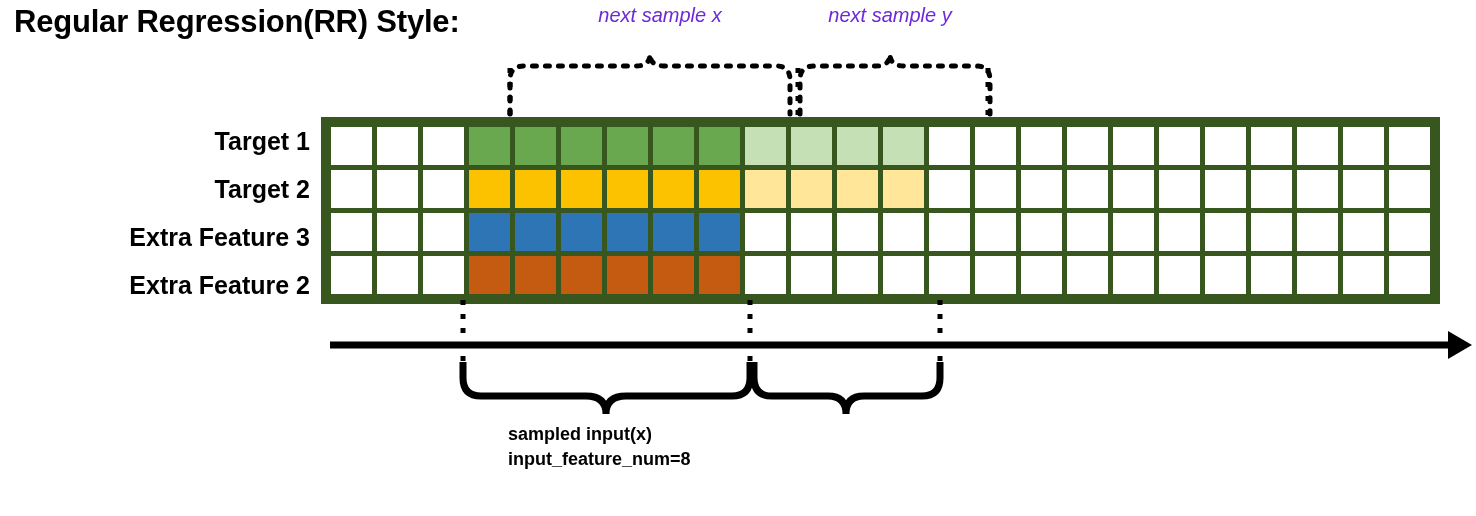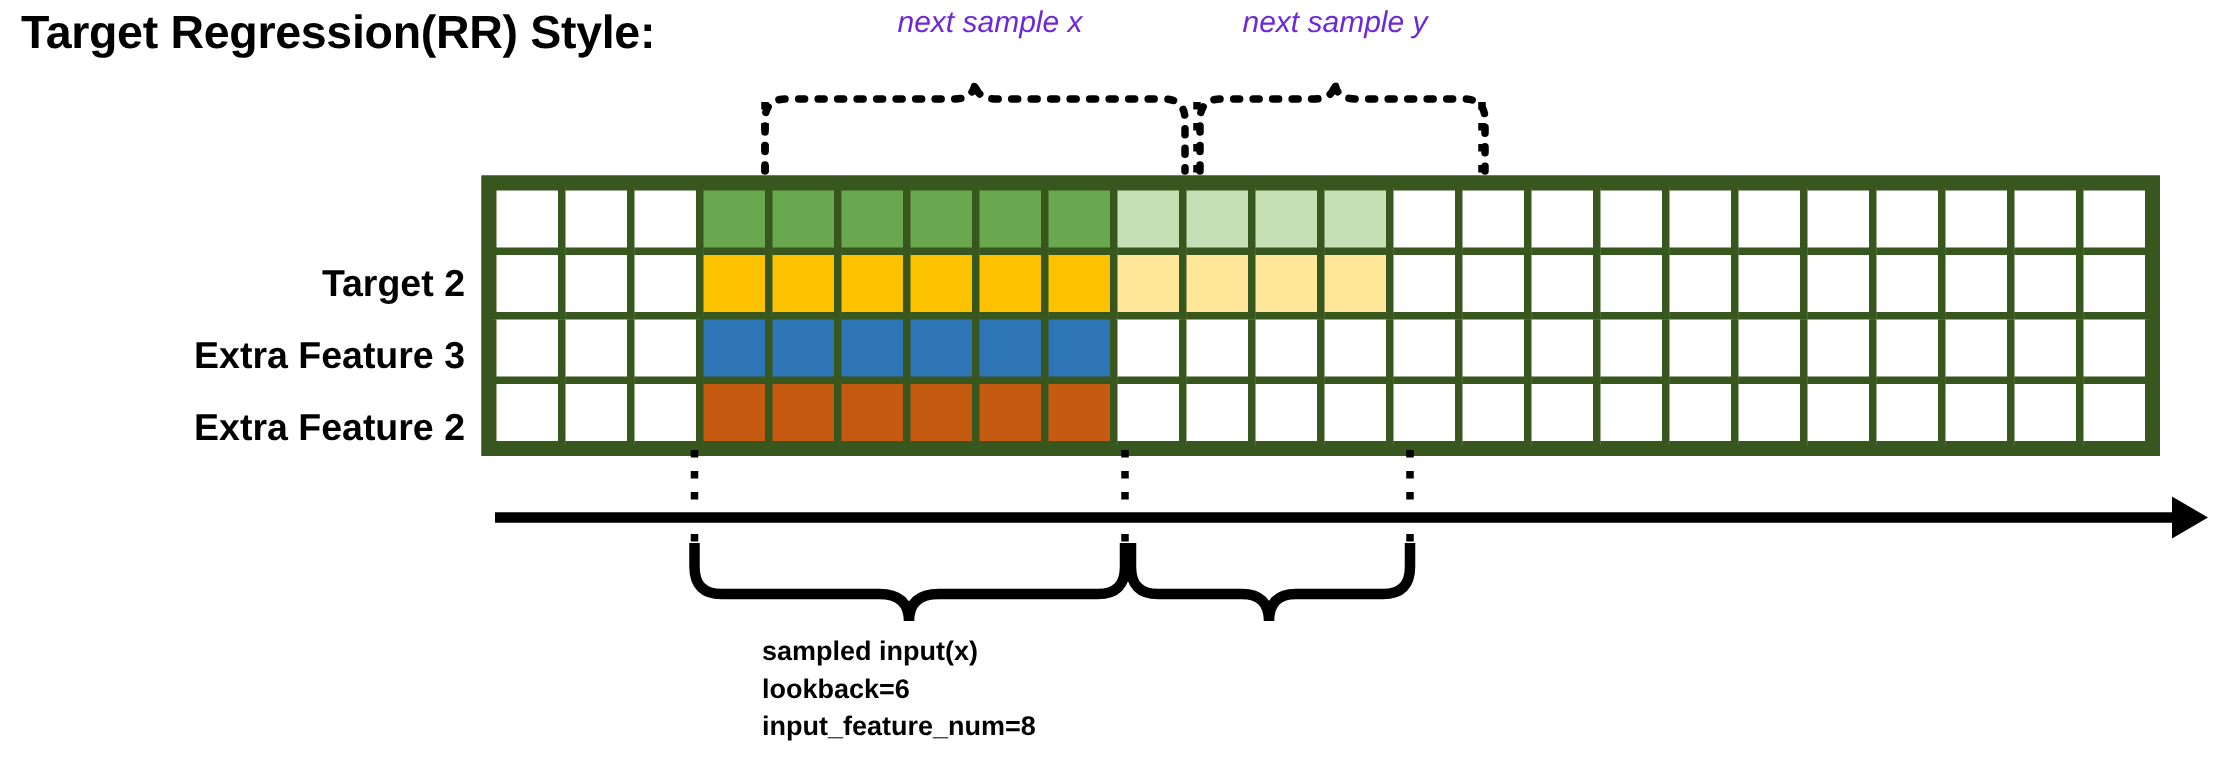--- a/index.html
+++ b/index.html
@@ -56,25 +56,26 @@
     border:5px solid #38571f;
     background:#ffffff;
   }
   svg.overlay{position:absolute;left:0;top:0;width:1476px;height:516px;pointer-events:none;}
 </style>
 </head>
 <body>
 
 <div id="stage">
 
-  <div class="abs" id="title">Target Regression(RR) Style:</div>
+  <div class="abs" id="title">Regular Regression(RR) Style:</div>
 
   <div class="abs top-note" id="note-x">next sample x</div>
   <div class="abs top-note" id="note-y">next sample y</div>
 
+  <div class="abs row-label" id="lbl0" style="top:117px;">Target 1</div>
   <div class="abs row-label" id="lbl1" style="top:165px;">Target 2</div>
   <div class="abs row-label" id="lbl2" style="top:213px;">Extra Feature 3</div>
   <div class="abs row-label" id="lbl3" style="top:261px;">Extra Feature 2</div>
 
 
   <div class="abs" id="grid">
     <table id="gridtable">
       <tbody id="gridbody">
           <tr>
             <td style="background: rgb(255, 255, 255);"></td>
@@ -215,17 +216,16 @@
       <path d="M463,362 L463,378 Q463,396 481,396 L586,396 Q606,396 606,414 Q606,396 626,396 L732,396 Q750,396 750,378 L750,362"></path>
     </g>
 
     <g stroke="#000000" stroke-width="7" fill="none" stroke-linecap="butt">
       <path d="M754,362 L754,378 Q754,396 772,396 L828,396 Q846,396 846,414 Q846,396 864,396 L922,396 Q940,396 940,378 L940,362"></path>
     </g>
   </svg>
 
   <div class="abs caption" id="cap-x">
     <div>sampled input(x)</div>
-    <div>lookback=6</div>
     <div>input_feature_num=8</div>
   </div>
 
 </div>
 
 </body></html>

